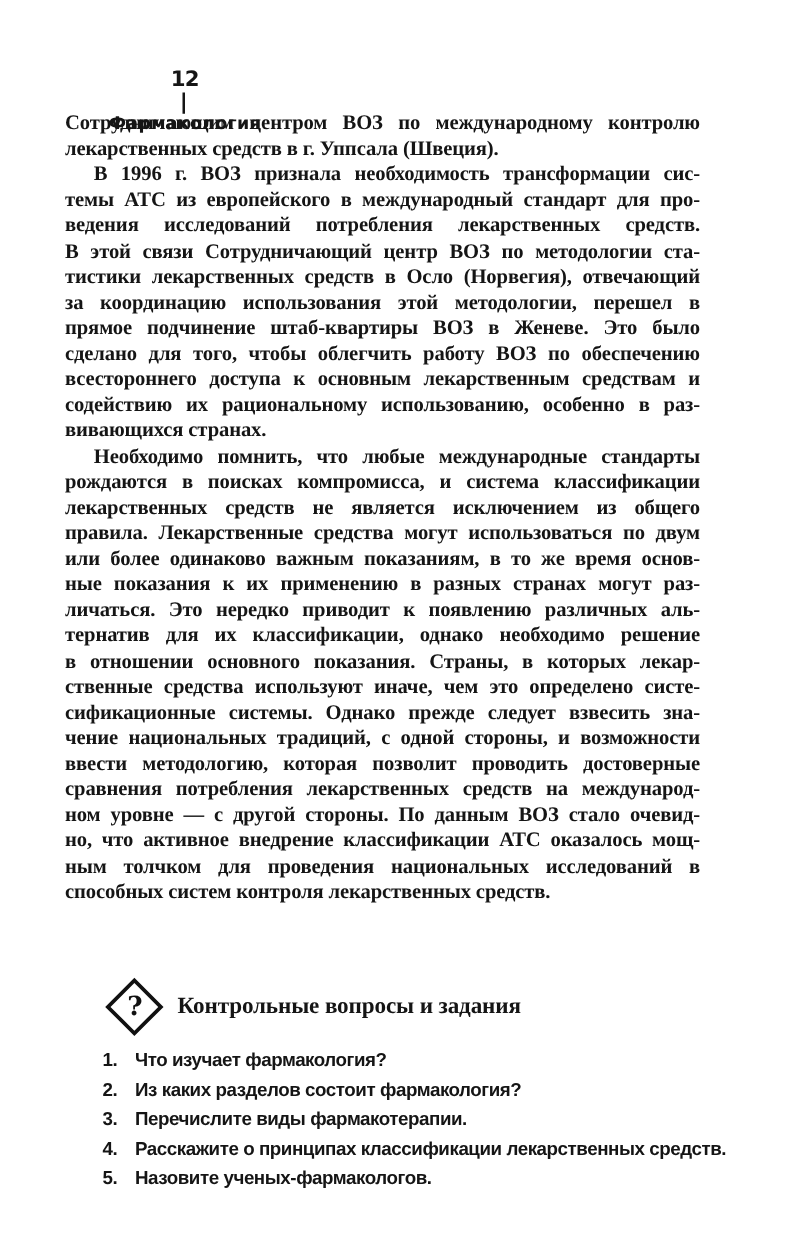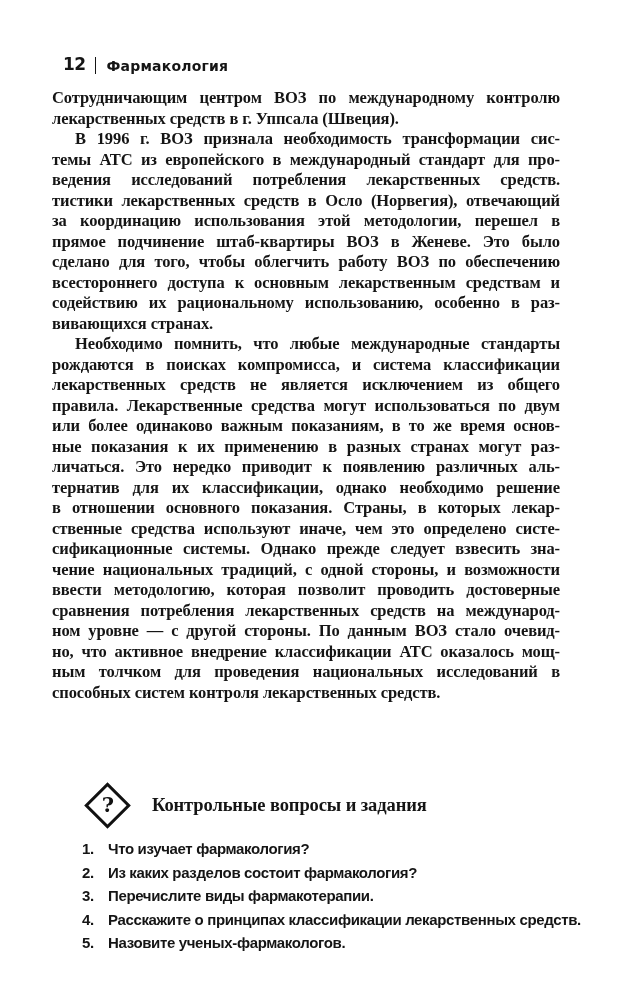--- a/index.html
+++ b/index.html
@@ -8,25 +8,26 @@
     width: 640px;
     height: 1000px;
     background: #ffffff;
     color: #151515;
     overflow: hidden;
   }
 
   
   .running-header {
     position: absolute;
-    left: 63px;
+    left: 87px;
     top: 54px;
     display: flex;
-    align-items: flex-end;
+    align-items: center;
     font-family: "DejaVu Sans", sans-serif;
+    flex-direction: column;
   }
   .page-number {
     font-weight: bold;
     font-size: 17px;
     letter-spacing: -0.5px;
   }
   .header-divider {
     width: 1.8px;
     height: 17px;
     background: #151515;
@@ -86,21 +87,21 @@
   .q-icon-glyph {
     transform: rotate(-45deg);
     font-family: "DejaVu Serif", serif;
     font-weight: bold;
     font-size: 21px;
     line-height: 1;
     color: #111111;
     margin-top: -2px;
   }
   .questions-title {
-    margin-left: 24px;
+    margin-left: 14px;
     font-family: "Liberation Serif", "DejaVu Serif", serif;
     font-weight: bold;
     font-size: 18.5px;
     letter-spacing: -0.1px;
     white-space: nowrap;
   }
 
   .questions-list {
     position: absolute;
     left: 82px;
@@ -135,20 +136,21 @@
 
   <div class="body-text" id="body-text">
       <div>
         <div class="text-line">Сотрудничающим центром ВОЗ по международному контролю</div>
         <div class="text-line last">лекарственных средств в г. Уппсала (Швеция).</div>
       </div>
       <div>
         <div class="text-line indent">В 1996 г. ВОЗ признала необходимость трансформации сис-</div>
         <div class="text-line">темы АТС из европейского в международный стандарт для про-</div>
         <div class="text-line">ведения исследований потребления лекарственных средств.</div>
+        <div class="text-line">В этой связи Сотрудничающий центр ВОЗ по методологии ста-</div>
         <div class="text-line">тистики лекарственных средств в Осло (Норвегия), отвечающий</div>
         <div class="text-line">за координацию использования этой методологии, перешел в</div>
         <div class="text-line">прямое подчинение штаб-квартиры ВОЗ в Женеве. Это было</div>
         <div class="text-line">сделано для того, чтобы облегчить работу ВОЗ по обеспечению</div>
         <div class="text-line">всестороннего доступа к основным лекарственным средствам и</div>
         <div class="text-line">содействию их рациональному использованию, особенно в раз-</div>
         <div class="text-line last">вивающихся странах.</div>
       </div>
       <div>
         <div class="text-line indent">Необходимо помнить, что любые международные стандарты</div>

